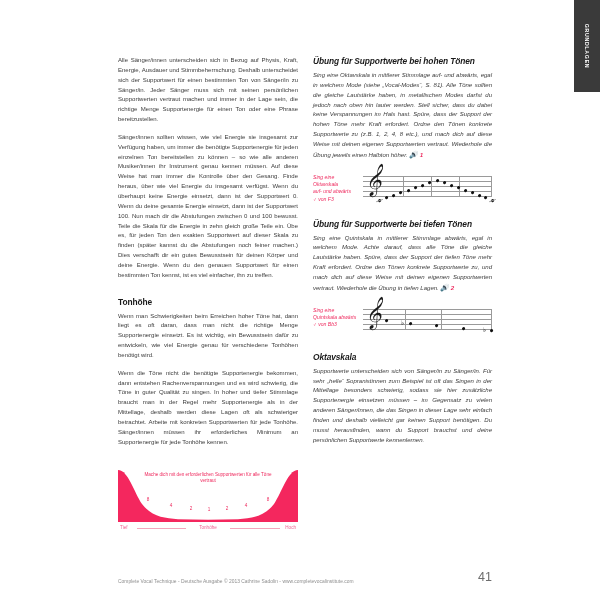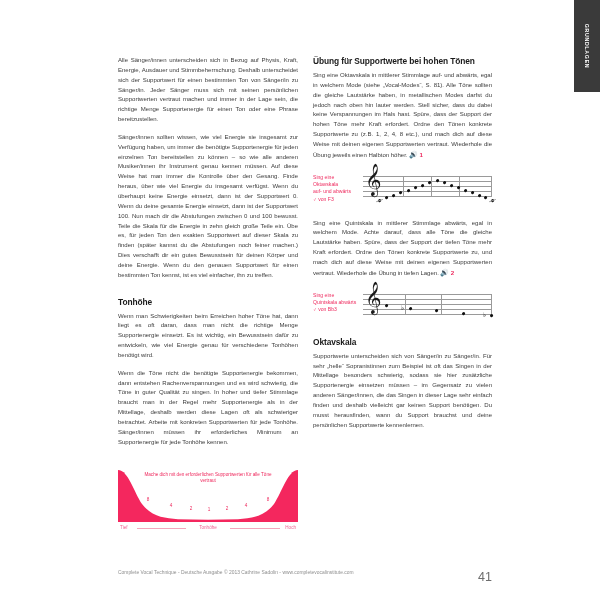--- a/index.html
+++ b/index.html
@@ -35,21 +35,21 @@
   }
   
   .content {
     position: absolute;
     left: 118px; top: 56px;
     width: 374px;
     display: flex;
     gap: 15px;
   }
   .col { width: 180px; }
-  .col-right { width: 180px; }
+  .col-right { width: 180px; font-style: italic; }
 
   h2.section-title {
     font-size: 8.4px;
     font-weight: bold;
     color: #1a1a1a;
     margin: 0 0 5px 0;
     letter-spacing: -0.1px;
   }
   h2.section-title.spaced { margin-top: 16px; }
 
@@ -205,21 +205,21 @@
   }
   .ax-rule-a { left: 19px; width: 49px; }
   .ax-rule-b { left: 112px; width: 50px; }
 
   
   .footer {
     position: absolute;
     left: 118px; bottom: 16px;
     width: 374px;
     display: flex;
-    align-items: flex-start;
+    align-items: flex-end;
     justify-content: space-between;
   }
   .footer-text {
     font-size: 4.9px;
     color: #8e8e8e;
     letter-spacing: 0.03px;
   }
   .page-number {
     font-size: 12.5px;
     color: #6d6d6d;
@@ -315,20 +315,21 @@
           <span class="note" style="left:87px;  top:14px;"></span>
           <span class="note" style="left:94px;  top:16.5px;"></span>
           <span class="note" style="left:101px; top:19px;"></span>
           <span class="note" style="left:108px; top:21.5px;"></span>
           <span class="note" style="left:115px; top:24px;"></span>
           <span class="note" style="left:121px; top:26.5px;"></span>
           <span class="note ledger" style="left:128px; top:29px;"></span>
         </div>
       </div>
 
+      <h2 class="section-title">Übung für Supportwerte bei tiefen Tönen</h2>
       <p class="body"><span>Sing eine Quintskala in mittlerer Stimmlage abwärts, egal in welchem Mode. Achte darauf, dass alle Töne die gleiche Lautstärke haben. Spüre, dass der Support der tiefen Töne mehr Kraft erfordert. Ordne den Tönen konkrete Supportwerte zu, und mach dich auf diese Weise mit deinen eigenen Supportwerten vertraut. Wiederhole die Übung in tiefen Lagen.</span>
         <span class="audio-icon">🔊</span>
         <span class="audio-num">2</span>
       </p>
 
       <div class="music-example">
         <div class="music-caption">
           <span class="mf-line">Sing eine</span>
           <span class="mf-line">Quintskala abwärts</span>
           <span class="mf-line">♂ von Bb3</span>

